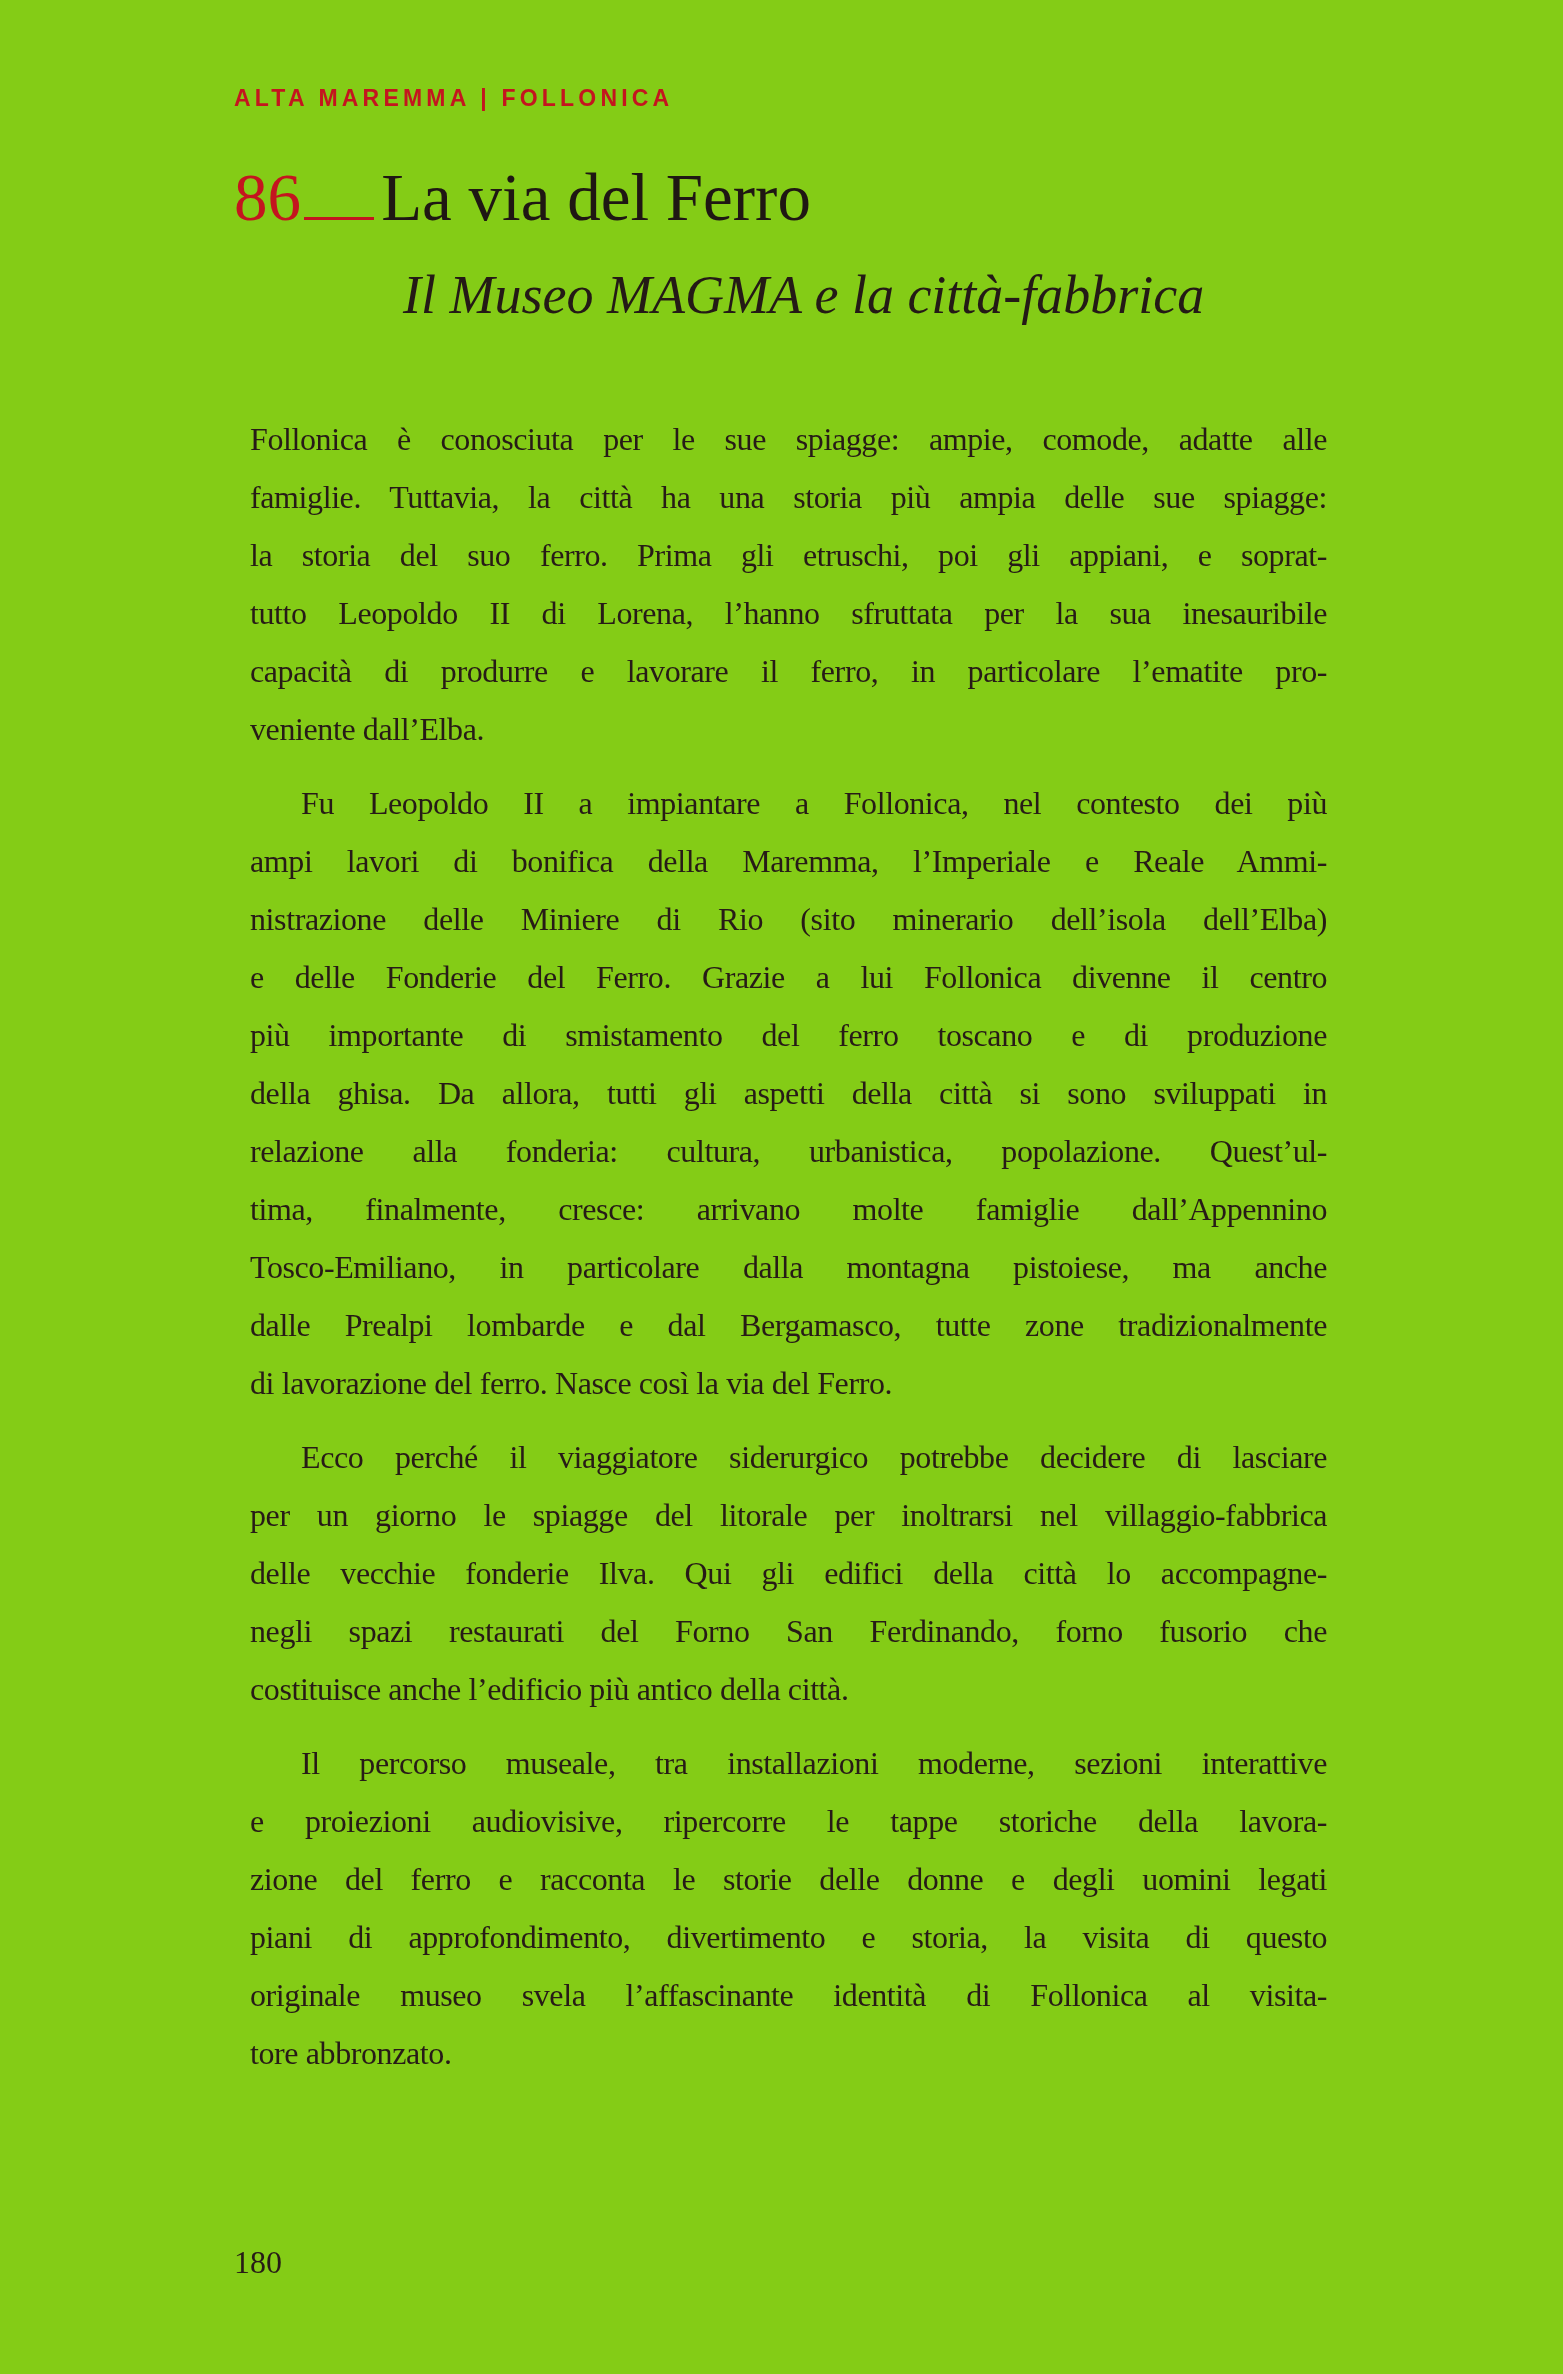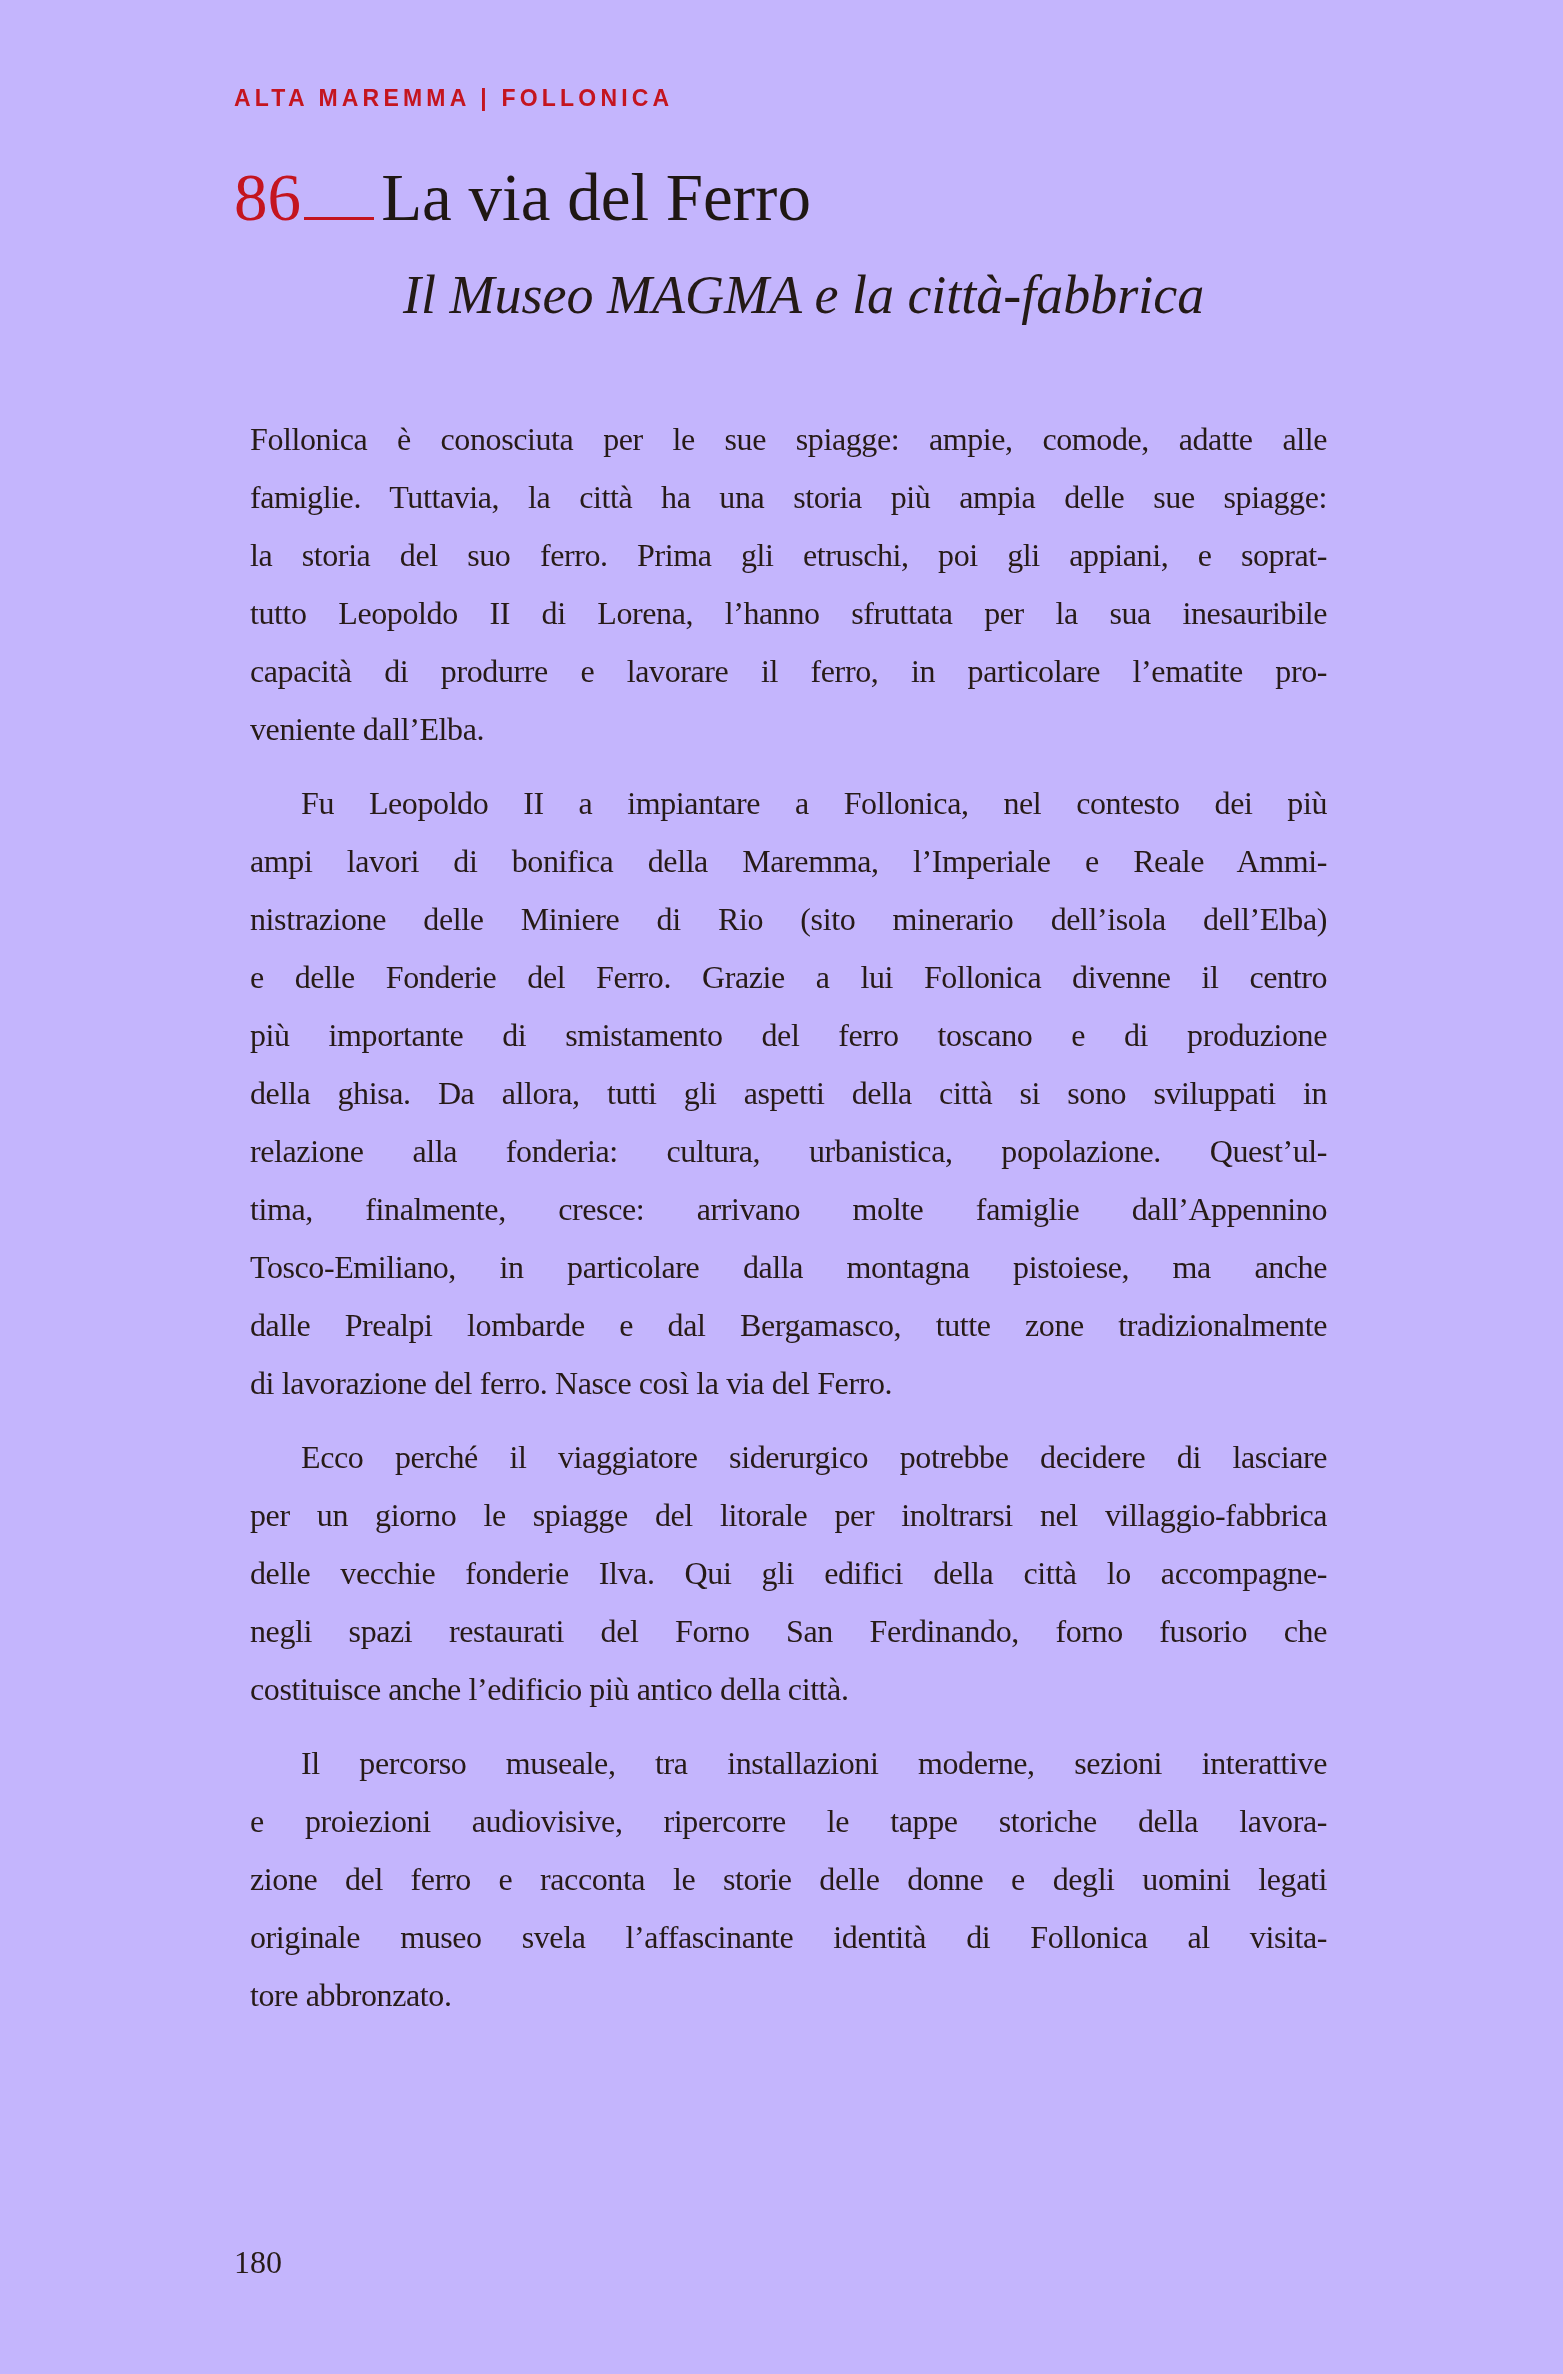--- a/index.html
+++ b/index.html
@@ -1,20 +1,20 @@
 <!DOCTYPE html>
 <html style="font-size:15px"><head>
 <meta charset="utf-8">
 <style>
   html, body { margin: 0; padding: 0; background: #e8e8e8; }
   .page {
     position: relative;
     width: 1564px;
     height: 2375px;
-    background: #c4b5fd;
+    background: #84cc16;
     overflow: hidden;
     font-family: "Liberation Serif", serif;
     color: #271b17;
   }
   .kicker {
     position: absolute;
     left: 234px;
     top: 85px;
     font-family: "Liberation Sans", sans-serif;
     font-size: 23px;
@@ -119,20 +119,21 @@
       <div class="ln">per un giorno le spiagge del litorale per inoltrarsi nel villaggio-fabbrica</div>
       <div class="ln">delle vecchie fonderie Ilva. Qui gli edifici della città lo accompagne-</div>
       <div class="ln">negli spazi restaurati del Forno San Ferdinando, forno fusorio che</div>
       <div class="ln end">costituisce anche l’edificio più antico della città.</div>
     </div>
 
     <div class="para">
       <div class="ln ind">Il percorso museale, tra installazioni moderne, sezioni interattive</div>
       <div class="ln">e proiezioni audiovisive, ripercorre le tappe storiche della lavora-</div>
       <div class="ln">zione del ferro e racconta le storie delle donne e degli uomini legati</div>
+      <div class="ln">piani di approfondimento, divertimento e storia, la visita di questo</div>
       <div class="ln">originale museo svela l’affascinante identità di Follonica al visita-</div>
       <div class="ln end">tore abbronzato.</div>
     </div>
 
   </div>
 
   <div class="folio">180</div>
 
 </div>
 

